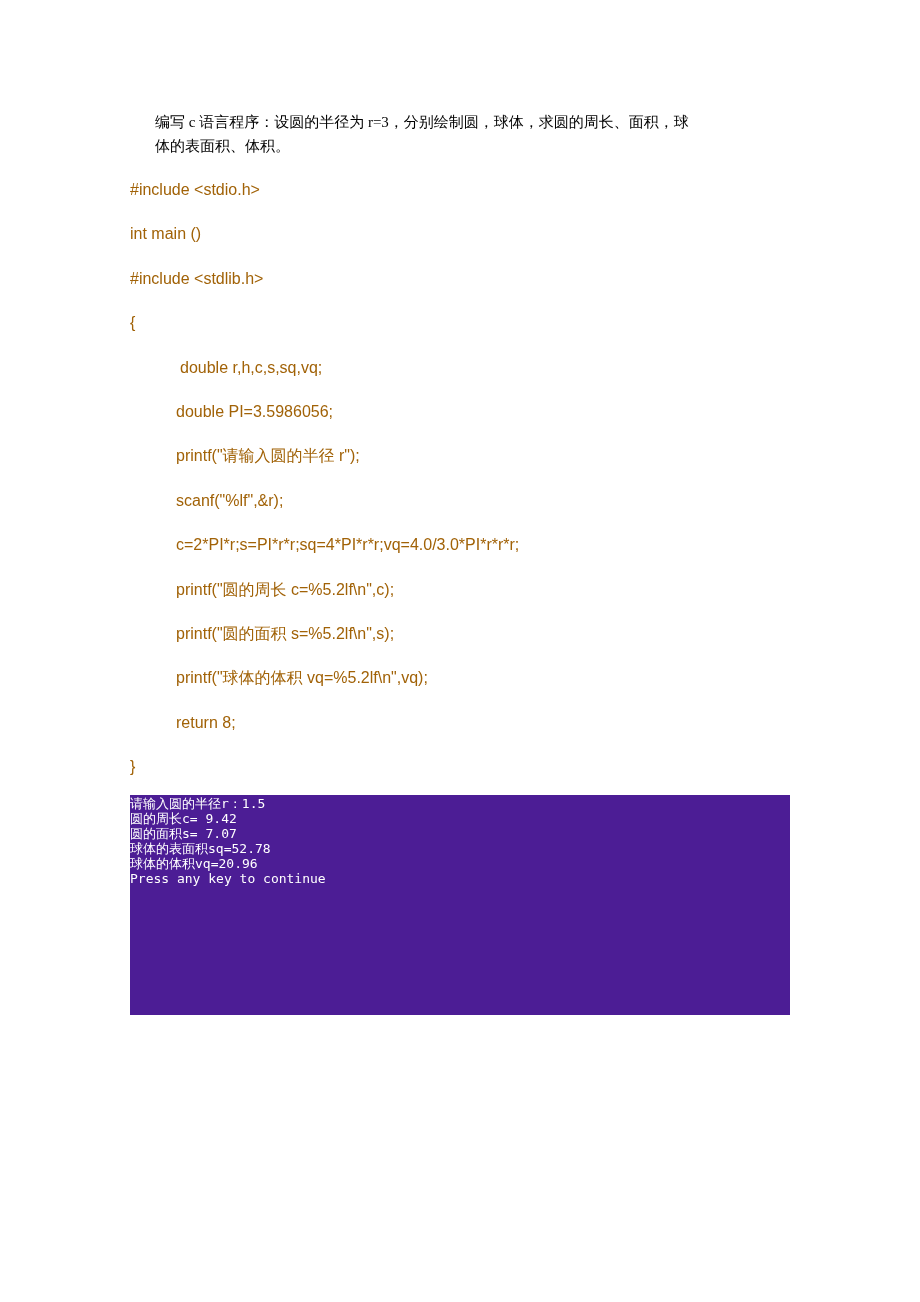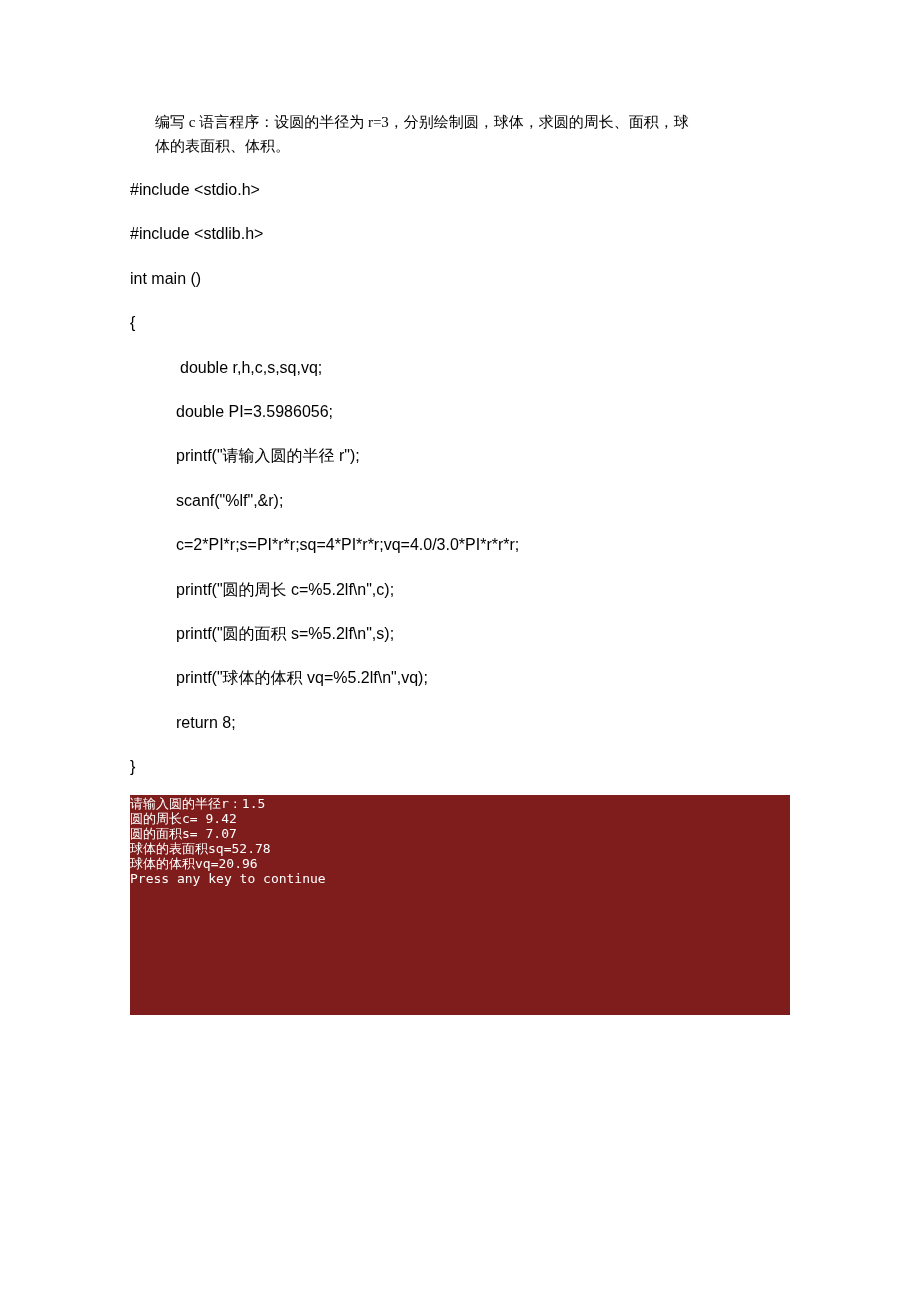--- a/index.html
+++ b/index.html
@@ -16,33 +16,33 @@
     font-family: SimSun, "宋体", serif;
     font-size: 15px;
     line-height: 1.6;
     color: #000;
     margin-bottom: 10px;
     margin-left: 25px;
   }
   .code-line {
     font-family: Arial, sans-serif;
     font-size: 16px;
-    color: #000000;
+    color: #a16207;
     margin: 0;
     padding: 11px 0;
     line-height: 1.4;
   }
   .indent {
     padding-left: 46px;
   }
   .indent2 {
     padding-left: 50px;
   }
   .terminal {
-    background: #7f1d1d;
+    background: #4c1d95;
     color: #ffffff;
     font-family: "NSimSun", "SimSun", "宋体", monospace;
     font-size: 13px;
     line-height: 1.15;
     padding: 2px 0 0 0;
     margin-top: 6px;
     height: 218px;
     overflow: hidden;
   }
   .terminal div {
@@ -53,22 +53,22 @@
 <body>
 
 <div class="page">
 
   <div class="problem">
     <span>编写 c 语言程序：设圆的半径为 r=3，分别绘制圆，球体，求圆的周长、面积，球</span><br>
     <span>体的表面积、体积。</span>
   </div>
 
   <p class="code-line">#include &lt;stdio.h&gt;</p>
+  <p class="code-line">int main ()</p>
   <p class="code-line">#include &lt;stdlib.h&gt;</p>
-  <p class="code-line">int main ()</p>
   <p class="code-line">{</p>
   <p class="code-line indent2"> double r,h,c,s,sq,vq;</p>
   <p class="code-line indent">double PI=3.5986056;</p>
   <p class="code-line indent">printf("请输入圆的半径 r");</p>
   <p class="code-line indent">scanf("%lf",&amp;r);</p>
   <p class="code-line indent">c=2*PI*r;s=PI*r*r;sq=4*PI*r*r;vq=4.0/3.0*PI*r*r*r;</p>
   <p class="code-line indent">printf("圆的周长 c=%5.2lf\n",c);</p>
   <p class="code-line indent">printf("圆的面积 s=%5.2lf\n",s);</p>
   <p class="code-line indent">printf("球体的体积 vq=%5.2lf\n",vq);</p>
   <p class="code-line indent">return 8;</p>

